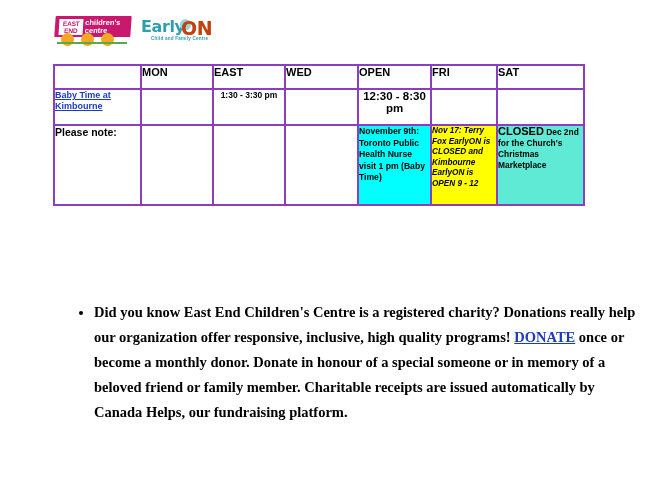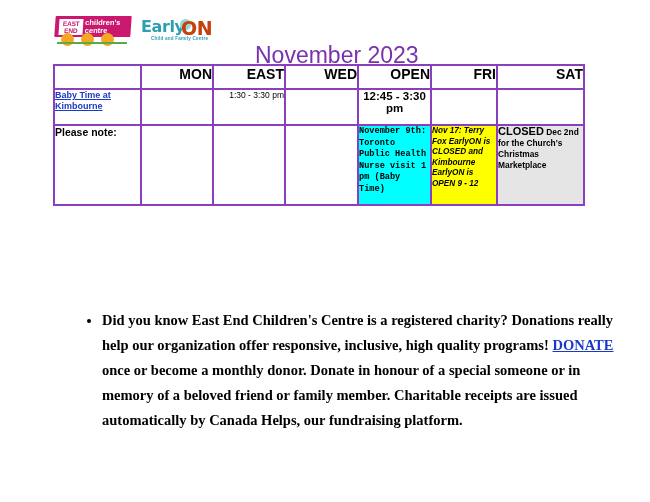--- a/index.html
+++ b/index.html
@@ -176,23 +176,23 @@
   .col-label { width: 87px; }
   .col-mon   { width: 72px; }
   .col-tues  { width: 72px; }
   .col-wed   { width: 73px; }
   .col-thurs { width: 73px; }
   .col-fri   { width: 66px; }
   .col-sat   { width: 87px; }
 
   th.dayhead {
     height: 22px;
-    text-align: right;
+    text-align: left;
     vertical-align: middle;
-    font-size: 14px;
+    font-size: 11px;
     font-weight: bold;
     color: #000000;
     font-family: "Liberation Sans", sans-serif;
   }
 
   td.rowlabel {
     padding: 4px 3px 2px 4px;
   }
   td.rowlabel a {
     color: #1a39c4;
@@ -204,24 +204,24 @@
   }
 
   td.slot {
     text-align: center;
     vertical-align: middle;
     font-size: 11.5px;
     font-weight: bold;
     color: #000000;
   }
   td.slot-sm {
-    text-align: right;
+    text-align: center;
     vertical-align: top;
     font-size: 8.5px;
-    font-weight: normal;
+    font-weight: bold;
     color: #000000;
     padding: 2px 0 0 3px;
   }
 
   .r-terryfox td.slot, .r-kimbourne td.slot { height: 36px; }
   .r-babytime td { height: 34px; }
   .r-note td { height: 78px; }
 
   td.note-label {
     vertical-align: top;
@@ -234,35 +234,34 @@
 
   td.note-cyan {
     background: #00ffff;
     vertical-align: top;
     padding: 3px 3px 0 4px;
     font-size: 8.6px;
     font-weight: bold;
     line-height: 11.5px;
     color: #000000;
     text-align: left;
-    font-family: Liberation Mono, monospace;
   }
   td.note-yellow {
     background: #ffff00;
     vertical-align: top;
     padding: 3px 2px 0 3px;
     font-size: 8.2px;
     font-weight: bold;
     line-height: 10.5px;
     color: #000000;
     text-align: left;
     font-style: italic;
   }
   td.note-green {
-    background: #e5e5e5;
+    background: #5eead4;
     vertical-align: top;
     padding: 3px 3px 0 4px;
     font-size: 8.4px;
     font-weight: bold;
     line-height: 11px;
     color: #000000;
     text-align: left;
   }
   td.note-green .closed-big {
     font-size: 11px;
@@ -270,21 +269,21 @@
   }
 
   
   .bullet-block {
     position: absolute;
     left: 72px;
     top: 300px;
     width: 570px;
   }
   ul.bullets {
-    margin: 8px;
+    margin: 0;
     padding: 0 0 0 22px;
     list-style: disc;
   }
   ul.bullets li {
     font-family: "Liberation Serif", serif;
     font-size: 14.5px;
     font-weight: bold;
     color: #000000;
     line-height: 25px;
     text-align: left;
@@ -321,21 +320,20 @@
 
     <div class="earlyon-logo">
       <div class="eon-early">Early</div>
       <div class="eon-circle"></div>
       <div class="eon-on">ON</div>
       <div class="eon-sub">Child and Family Centre</div>
     </div>
 
   </div>
 
-  <div class="month-title">November 2023</div>
 </div>
 
 <div class="cal-wrap">
   <table class="cal">
     <colgroup>
       <col class="col-label">
         <col class="col-mon">
         <col class="col-tues">
         <col class="col-wed">
       <col class="col-thurs">
@@ -357,21 +355,21 @@
 
 
 
       <tr class="r-babytime">
         <td class="rowlabel">
           <a href="#">Baby Time at Kimbourne</a>
         </td>
         <td class="slot"></td>
         <td class="slot-sm">1:30 - 3:30 pm</td>
         <td class="slot"></td>
-        <td class="slot">12:45 - 3:30 pm</td>
+        <td class="slot">12:30 - 8:30 pm</td>
         <td class="slot"></td>
         <td class="slot"></td>
       </tr>
 
       <tr class="r-note">
         <td class="note-label">Please note:</td>
         <td class="slot"></td>
         <td class="slot"></td>
         <td class="slot"></td>
         <td class="note-cyan">November 9th: Toronto Public Health Nurse visit 1 pm (Baby Time)</td>

